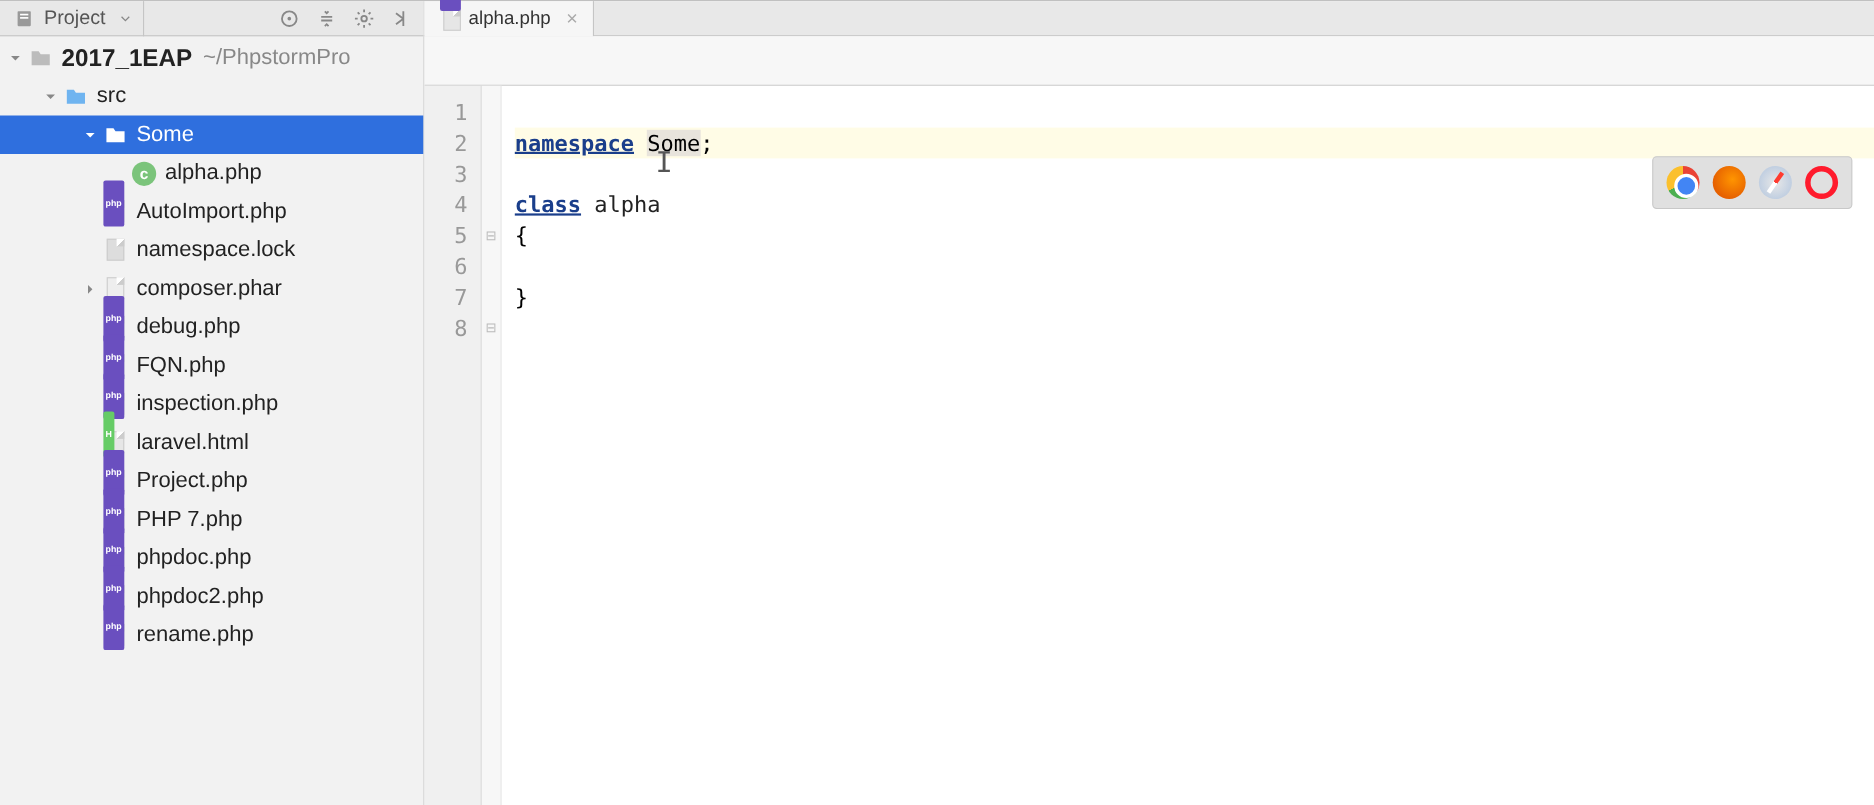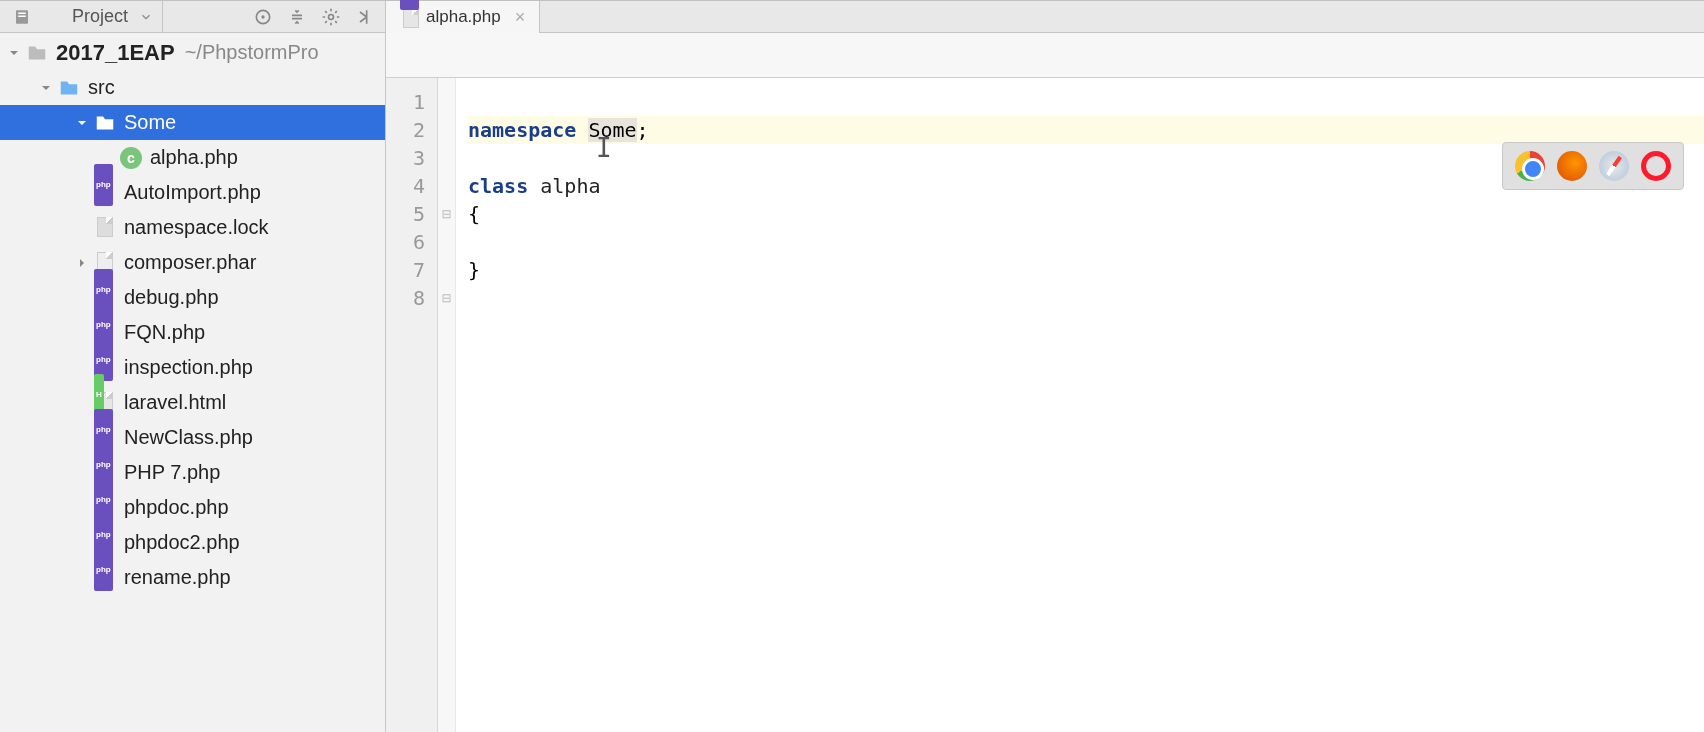--- a/index.html
+++ b/index.html
@@ -3,21 +3,21 @@
 <meta charset="utf-8">
 <style>
 * { margin:0; padding:0; box-sizing:border-box; }
 html,body { width:1704px; height:732px; font-family:"Helvetica Neue",Arial,sans-serif; background:#fff; overflow:hidden; }
 .app { display:flex; width:100%; height:100%; border-top:1px solid #c0c0c0; }
 
 
 .sidebar { width:386px; background:#f2f2f2; display:flex; flex-direction:column; border-right:1px solid #c5c5c5; }
 .side-top { height:32px; display:flex; align-items:center; background:#e8e8e8; border-bottom:1px solid #c5c5c5; padding:0 6px; }
 .side-top .proj { display:flex; align-items:center; gap:8px; height:32px; padding:0 6px; border-right:1px solid #c5c5c5; }
-.side-top .proj span.lbl { font-size:18px; color:#555;margin-left:32px; }
+.side-top .proj span.lbl { font-size:18px; color:#555; }
 .side-top .btns { margin-left:auto; display:flex; align-items:center; gap:14px; padding-right:4px; }
 .ic { width:20px; height:20px; display:flex; align-items:center; justify-content:center; fill:#777; color:#777; }
 
 .tree { flex:1; overflow:auto; font-size:20px; color:#222; padding-top:2px; }
 .row { display:flex; align-items:center; height:35px; white-space:nowrap; }
 .row .arrow { width:16px; height:16px; flex:0 0 16px; margin-right:4px; }
 .row .ficon { width:22px; height:22px; flex:0 0 22px; margin-right:8px; display:flex; align-items:center; justify-content:center; }
 .row.root { font-weight:700; font-size:22px;text-align:right; }
 .row.root .path { font-weight:400; color:#888; margin-left:10px; font-size:20px; }
 .row.sel { background:#2f6fde; color:#fff; }
@@ -50,21 +50,21 @@
 .tab .close { font-size:18px; color:#aaa; margin-left:6px; }
 .crumb { height:45px; border-bottom:1px solid #cfcfcf; background:#f7f7f7; }
 .editor { flex:1; display:flex; position:relative; }
 .gutter { width:52px; background:#f0f0f0; border-right:1px solid #d8d8d8; font-family:Menlo,Consolas,monospace; font-size:20px; color:#999; text-align:right; padding-right:12px; padding-top:10px; line-height:28px; }
 .foldcol { width:18px; background:#f7f7f7; border-right:1px solid #e8e8e8; padding-top:10px; line-height:28px; font-size:12px; color:#bbb; position:relative; }
 .foldcol .fm { height:28px; display:flex; align-items:center; justify-content:center; }
 .code { flex:1; font-family:Menlo,Consolas,monospace; font-size:20px; line-height:28px; padding-top:10px; padding-left:12px; position:relative; }
 .codeline { height:28px; white-space:pre; }
 .hl-line { background:#fffce6; width:100%; }
 .kw { color:#1a3e8b; font-weight:700; }
-.kw2 { color:#1a3e8b; font-weight:700; }
+.kw2 { color:#1a3e8b; font-weight:700;text-decoration:underline; }
 .id { color:#222; }
 .sel-ns { background:#e8e4dc; }
 
 .browsers { position:absolute; right:20px; top:64px; background:#e0e0e0; border:1px solid #c8c8c8; border-radius:4px; display:flex; gap:12px; padding:8px 12px; }
 .bic { width:30px; height:30px; border-radius:50%; }
 .chrome { background:conic-gradient(#ea4335 0 120deg,#4caf50 120deg 240deg,#fbc02d 240deg 360deg); position:relative; }
 .chrome::after{content:"";position:absolute;left:7px;top:7px;width:16px;height:16px;border-radius:50%;background:#4285f4;border:3px solid #fff;}
 .firefox { background:radial-gradient(circle at 60% 40%,#ff9500,#e66000 70%); }
 .safari { background:radial-gradient(circle,#e8e8e8,#b0c4de); position:relative;}
 .safari::after{content:"";position:absolute;left:13px;top:4px;width:4px;height:22px;background:linear-gradient(#ff3b30 50%,#fff 50%);transform:rotate(35deg);}
@@ -243,21 +243,21 @@
           <span>laravel.html</span>
         </div>
       <div class="row ind2f">
           <span class="arrow"></span>
           <span class="ficon">
             <span class="php-ic">
               <span class="sheet"></span>
               <span class="tag">php</span>
             </span>
           </span>
-          <span>NewClass.php</span>
+          <span>Project.php</span>
         </div>
       <div class="row ind2f">
           <span class="arrow"></span>
           <span class="ficon">
             <span class="php-ic">
               <span class="sheet"></span>
               <span class="tag">php</span>
             </span>
           </span>
           <span>PHP 7.php</span>

